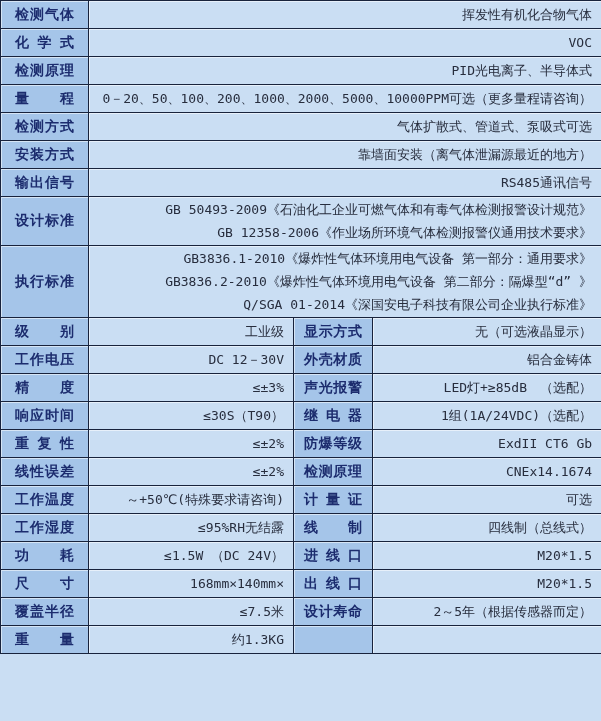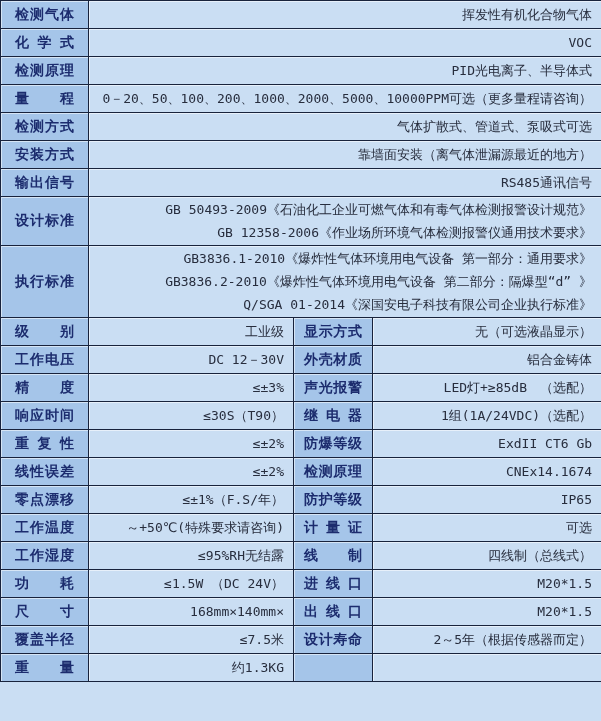--- a/index.html
+++ b/index.html
@@ -147,26 +147,20 @@
     <td class="value">ExdII CT6 Gb</td>
   </tr>
 
   <tr>
     <td class="label">线性误差</td>
     <td class="value">≤±2%</td>
     <td class="label lbl-r">检测原理</td>
     <td class="value">CNEx14.1674</td>
   </tr>
 
-  <tr>
-    <td class="label">零点漂移</td>
-    <td class="value">≤±1%（F.S/年）</td>
-    <td class="label lbl-r">防护等级</td>
-    <td class="value">IP65</td>
-  </tr>
 
   <tr>
     <td class="label">工作温度</td>
     <td class="value">～+50℃(特殊要求请咨询)</td>
     <td class="label lbl-r">计量证</td>
     <td class="value">可选</td>
   </tr>
 
   <tr>
     <td class="label">工作湿度</td>

